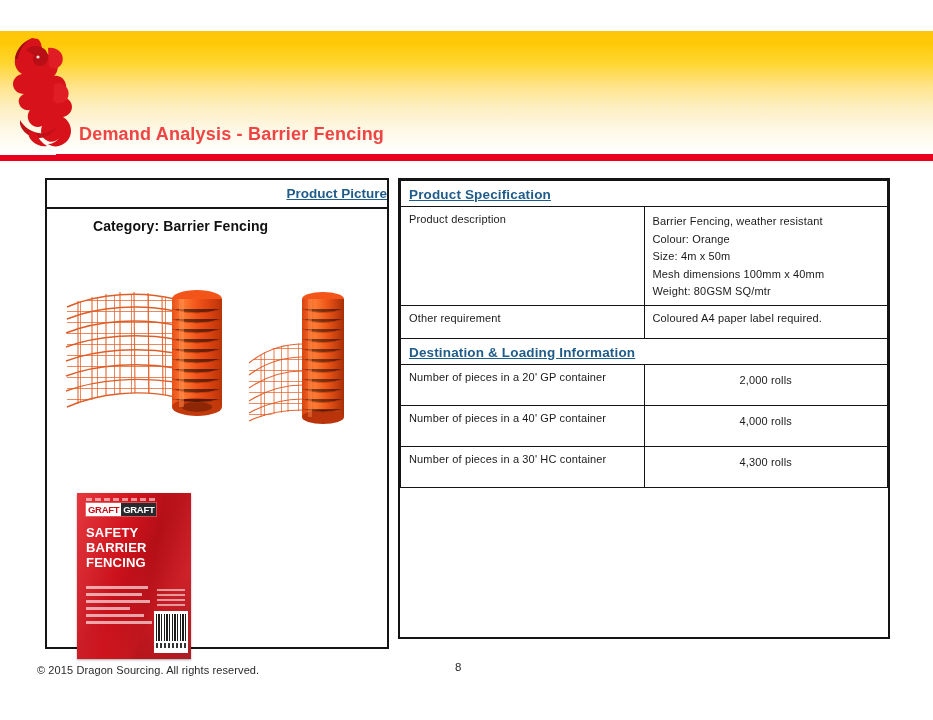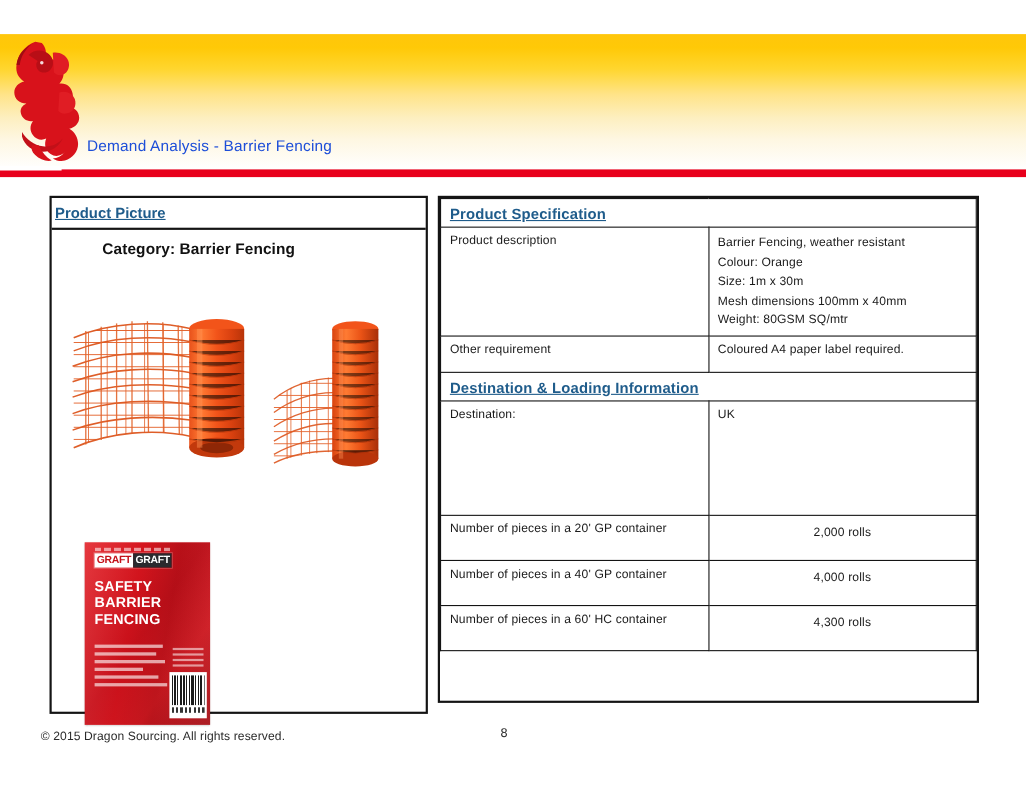--- a/index.html
+++ b/index.html
@@ -40,23 +40,23 @@
   .logo {
     position: absolute;
     left: 2px; top: 32px;
     width: 76px; height: 118px;
     overflow: hidden;
   }
   .logo svg { display: block; }
   .slide-title {
     position: absolute;
     left: 79px; top: 124px;
-    font-size: 14px;
-    font-weight: normal;
-    color: #1d4ed8;
+    font-size: 18px;
+    font-weight: bold;
+    color: #ef4444;
     letter-spacing: 0.2px;
     white-space: nowrap;
   }
 
   
   .panel-left {
     position: absolute;
     left: 45px; top: 178px;
     width: 344px; height: 471px;
     border: 2.5px solid #141414;
@@ -76,20 +76,21 @@
     color: #1F5C8B;
     text-decoration: underline;
     white-space: nowrap;
   }
   .head-row {
     height: 29px;
     display: flex;
     align-items: center;
     padding-left: 3px;
     border-bottom: 2px solid #141414;
+    justify-content: flex-end;
   }
 
   
   .pl-body { position: relative; height: 437px; padding-left: 35px; }
   .cat-line {
     font-size: 14px;
     font-weight: bold;
     color: #111111;
     white-space: nowrap;
     letter-spacing: 0.1px;
@@ -403,55 +404,51 @@
           <td class="sect" colspan="2">
             <span class="section-head">Product Specification</span>
           </td>
         </tr>
 
         <tr style="height:98px;">
           <td class="lbl">Product description</td>
           <td class="val">
             <div class="desc-line">Barrier Fencing, weather resistant</div>
             <div class="desc-line">Colour: Orange</div>
-            <div class="desc-line">Size: 1m x 30m</div>
+            <div class="desc-line">Size: 4m x 50m</div>
             <div class="desc-line">Mesh dimensions 100mm x 40mm</div>
             <div class="desc-line">Weight: 80GSM SQ/mtr</div>
           </td>
         </tr>
 
 
         <tr style="height:33px;">
           <td class="lbl">Other requirement</td>
           <td class="val">Coloured A4 paper label required.</td>
         </tr>
 
         <tr>
           <td class="sect" colspan="2">
             <span class="section-head">Destination &amp; Loading Information</span>
           </td>
         </tr>
 
-        <tr style="height:104px;">
-          <td class="lbl">Destination:</td>
-          <td class="val">UK</td>
-        </tr>
 
         <tr style="height:41px;margin-top:44px;">
           <td class="lbl">Number of pieces in a 20' GP container</td>
           <td class="val center">2,000 rolls</td>
         </tr>
 
         <tr style="height:41px;margin-top:36px;">
           <td class="lbl">Number of pieces in a 40' GP container</td>
           <td class="val center">4,000 rolls</td>
         </tr>
 
         <tr style="height:41px;">
-          <td class="lbl">Number of pieces in a 60' HC container</td>
+          <td class="lbl">Number of pieces in a 30' HC container</td>
           <td class="val center">4,300 rolls</td>
         </tr>
       </tbody>
     </table>
   </div>
 
   <div class="footer">© 2015 Dragon Sourcing. All rights reserved.</div>
   <div class="pagenum">8</div>
 
 </div>

